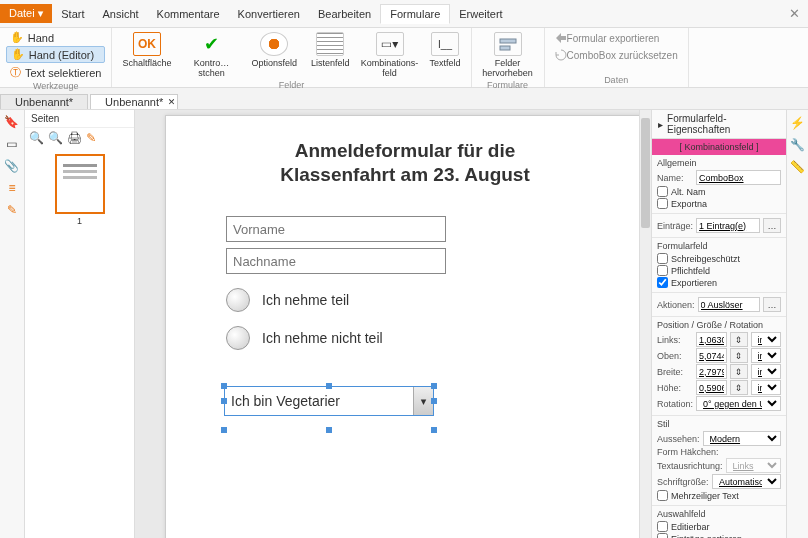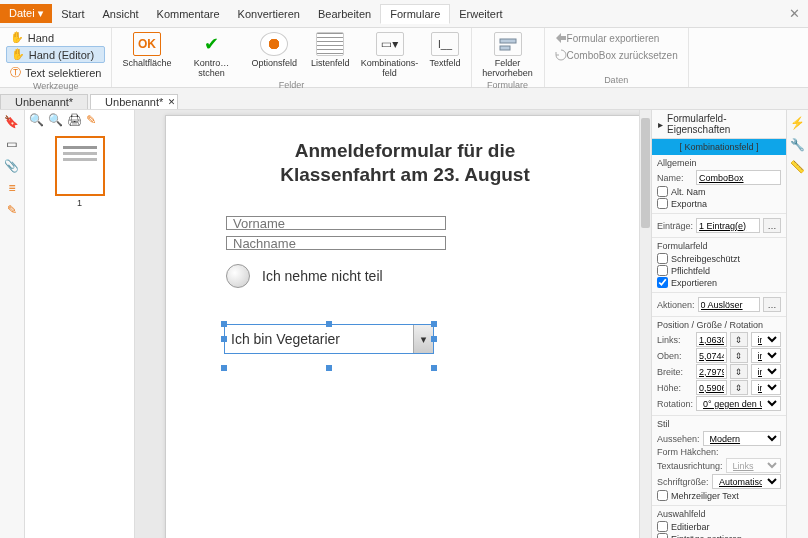--- a/index.html
+++ b/index.html
@@ -49,40 +49,40 @@
 .pagespanel .tools span { cursor: pointer; font-size: 12px; }
 .pagespanel .thumb { width: 50px; height: 60px; border: 2px solid #e8710a; margin: 6px auto 2px; background: #fff; position: relative; }
 .pagespanel .thumb::after { content:""; position:absolute; top:8px; left:6px; right:6px; height:3px; background:#999; box-shadow: 0 6px 0 #bbb, 0 12px 0 #bbb; }
 .pagespanel .pn { text-align:center; font-size:9px; }
 
 .canvas { flex: 1; position: relative; background: #e9e9e9; overflow: hidden; }
 .page { position: absolute; left: 30px; top: 5px; width: 480px; height: 550px; background: #fff; border: 1px solid #ccc; box-shadow: 0 0 4px rgba(0,0,0,0.1); }
 .doc-title { text-align: center; font-size: 19px; font-weight: bold; margin: 24px 40px 0; }
 .doc-sub { text-align: center; font-size: 19px; font-weight: bold; margin: 2px 40px 30px; }
 .field { width: 220px; margin: 6px 0 0 60px; }
-.tinput { width: 220px; height: 14px; border: 1px solid #888; padding: 3px 6px; font-size: 13px; color: #555; background: #fff; }
+.tinput { width: 220px; height: 26px; border: 1px solid #888; padding: 3px 6px; font-size: 13px; color: #555; background: #fff; }
 .radio-row { display: flex; align-items: center; gap: 12px; margin: 14px 0 0 60px; }
 .radio-row .rad { width: 24px; height: 24px; border: 1px solid #999; border-radius: 50%; background: radial-gradient(circle at 35% 35%, #fff, #ccc); }
 .radio-row span { font-size: 14px; }
 .combo-sel { position: relative; width: 230px; height: 44px; margin: 36px 0 0 58px; }
 .combo-sel .box { width: 210px; height: 30px; border: 1px solid #4a90d9; display: flex; align-items: center; }
 .combo-sel .box .val { flex:1; padding: 0 6px; font-size: 14px; color:#333; }
 .combo-sel .box .btn { width: 20px; height: 100%; background: linear-gradient(#eee,#ccc); border-left: 1px solid #aaa; display:flex; align-items:center; justify-content:center; cursor:pointer; }
 .handle { position: absolute; width: 6px; height: 6px; background: #4a90d9; }
 .h1{top:-3px;left:-3px}.h2{top:-3px;left:102px}.h3{top:-3px;right:17px}
 .h4{top:12px;left:-3px}.h5{top:12px;right:17px}
 .h6{bottom:-3px;left:-3px}.h7{bottom:-3px;left:102px}.h8{bottom:-3px;right:17px}
 
 
 .sidebar-r { width: 22px; background: #f7f7f7; border-left: 1px solid #ddd; display:flex; flex-direction:column; gap:8px; padding:6px 0; align-items:center; }
 .sidebar-r span { cursor:pointer; font-size:12px;}
 
 .props { width: 135px; background: #fafafa; border-left: 1px solid #ddd; font-size: 9px; overflow: hidden; }
 .props .title { padding: 3px 6px; font-size: 10px; border-bottom: 1px solid #ddd; display:flex; align-items:center; gap:4px;}
-.props .subtitle { text-align: center; padding: 3px; background: #0ea5e9; font-size: 9px; }
+.props .subtitle { text-align: center; padding: 3px; background: #ec4899; font-size: 9px; }
 .props .sec { padding: 3px 5px; border-bottom: 1px solid #e5e5e5; }
 .props .sechdr { font-size: 9px; color: #444; margin-bottom: 2px; }
 .props .row { display: flex; align-items: center; gap: 3px; margin: 1px 0; }
 .props .row label { flex: 0 0 36px; font-size: 9px; color: #555; }
 .props input[type=text], .props select { flex:1; min-width:0; height: 15px; border: 1px solid #ccc; font-size: 9px; padding: 0 2px; background:#fff;text-decoration:underline; }
 .props input[type=checkbox]{ width:11px;height:11px; }
 .props .mini { width: 18px; height: 15px; border:1px solid #ccc; background:#f3f3f3; cursor:pointer; font-size:9px; display:flex;align-items:center;justify-content:center; }
 .scrollbar-v { width:12px; background:#eee; border-left:1px solid #ddd; position:relative; }
 .scrollbar-v .thumb { position:absolute; left:1px; right:1px; top:8px; height:110px; background:#c8c8c8; border-radius:2px; }
 </style>
@@ -197,36 +197,41 @@
 <div class="main">
   <div class="sidebar-l">
     <span style="color:#c33">🔖</span>
     <span>▭</span>
     <span>📎</span>
     <span style="color:#e8710a">≡</span>
     <span style="color:#e8710a">✎</span>
   </div>
 
   <div class="pagespanel">
+    <div class="hdr">Seiten</div>
     <div class="tools">
       <span style="color:#c33">🔍</span>
       <span>🔍</span>
       <span>🖨</span>
       <span style="color:#e8710a">✎</span>
     </div>
     <div class="thumb"></div>
     <div class="pn">1</div>
   </div>
 
   <div class="canvas">
     <div class="page">
       <div class="doc-title">Anmeldeformular für die</div>
       <div class="doc-sub">Klassenfahrt am 23. August</div>
       <div class="field"><input class="tinput" placeholder="Vorname" style=""></div>
       <div class="field"><input class="tinput" placeholder="Nachname" style=""></div>
+      <div class="radio-row">
+          <div class="rad"></div>
+          <span>Ich nehme teil</span>
+        </div>
       <div class="radio-row">
           <div class="rad"></div>
           <span>Ich nehme nicht teil</span>
         </div>
       <div class="combo-sel">
         <div class="box">
           <div class="val">Ich bin Vegetarier</div>
           <div class="btn">
               <span>▾</span>
             </div>

